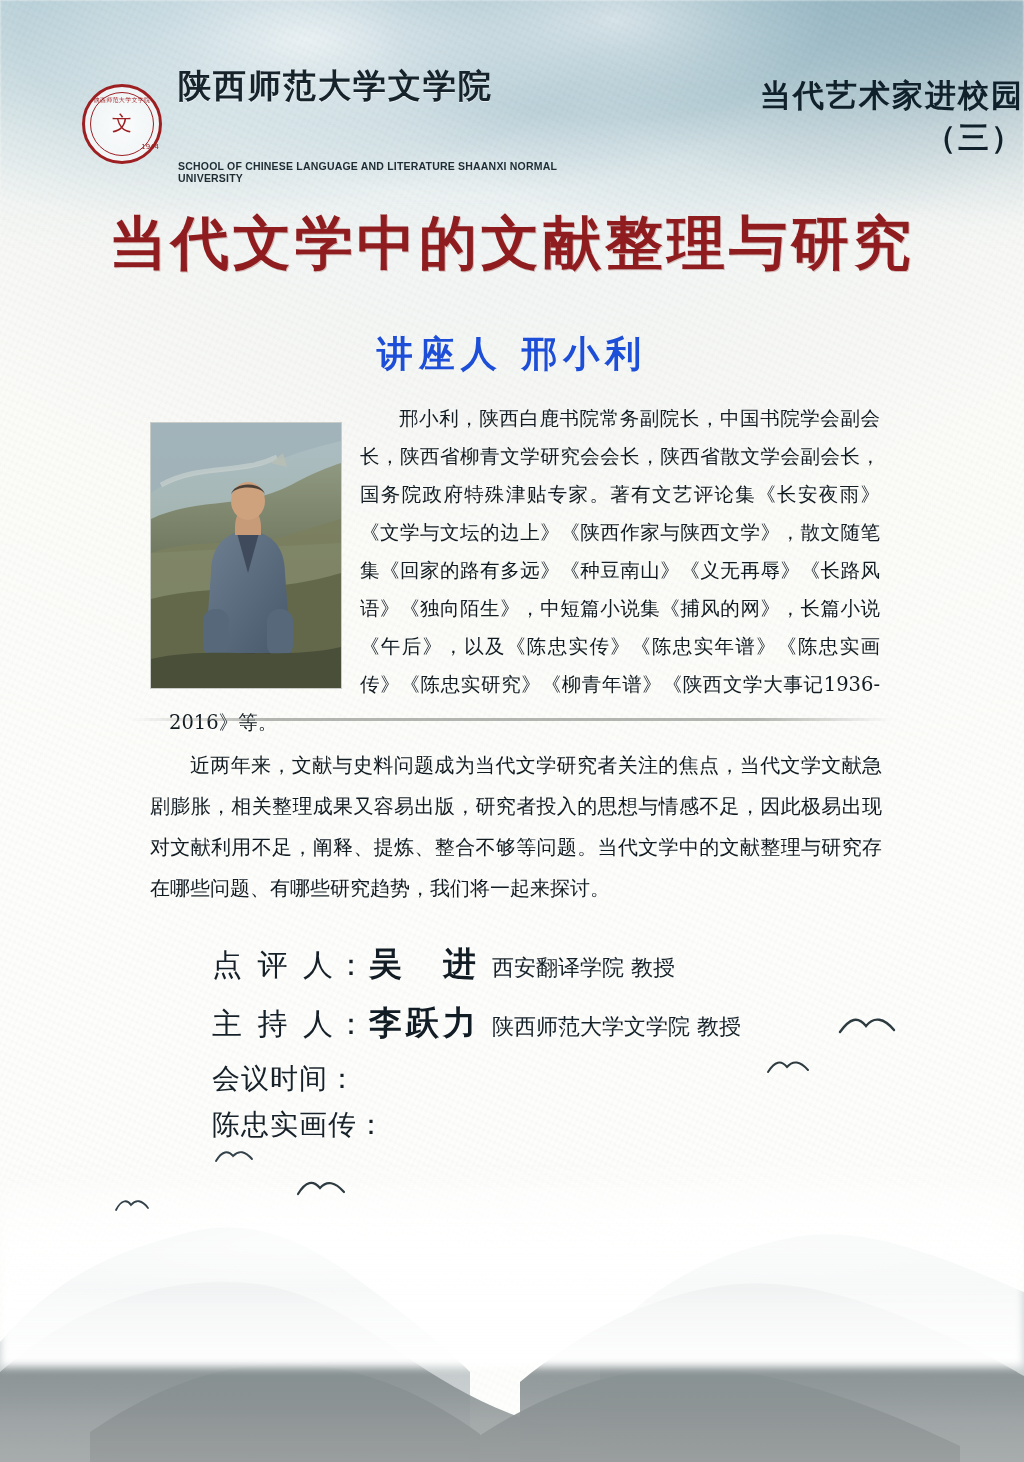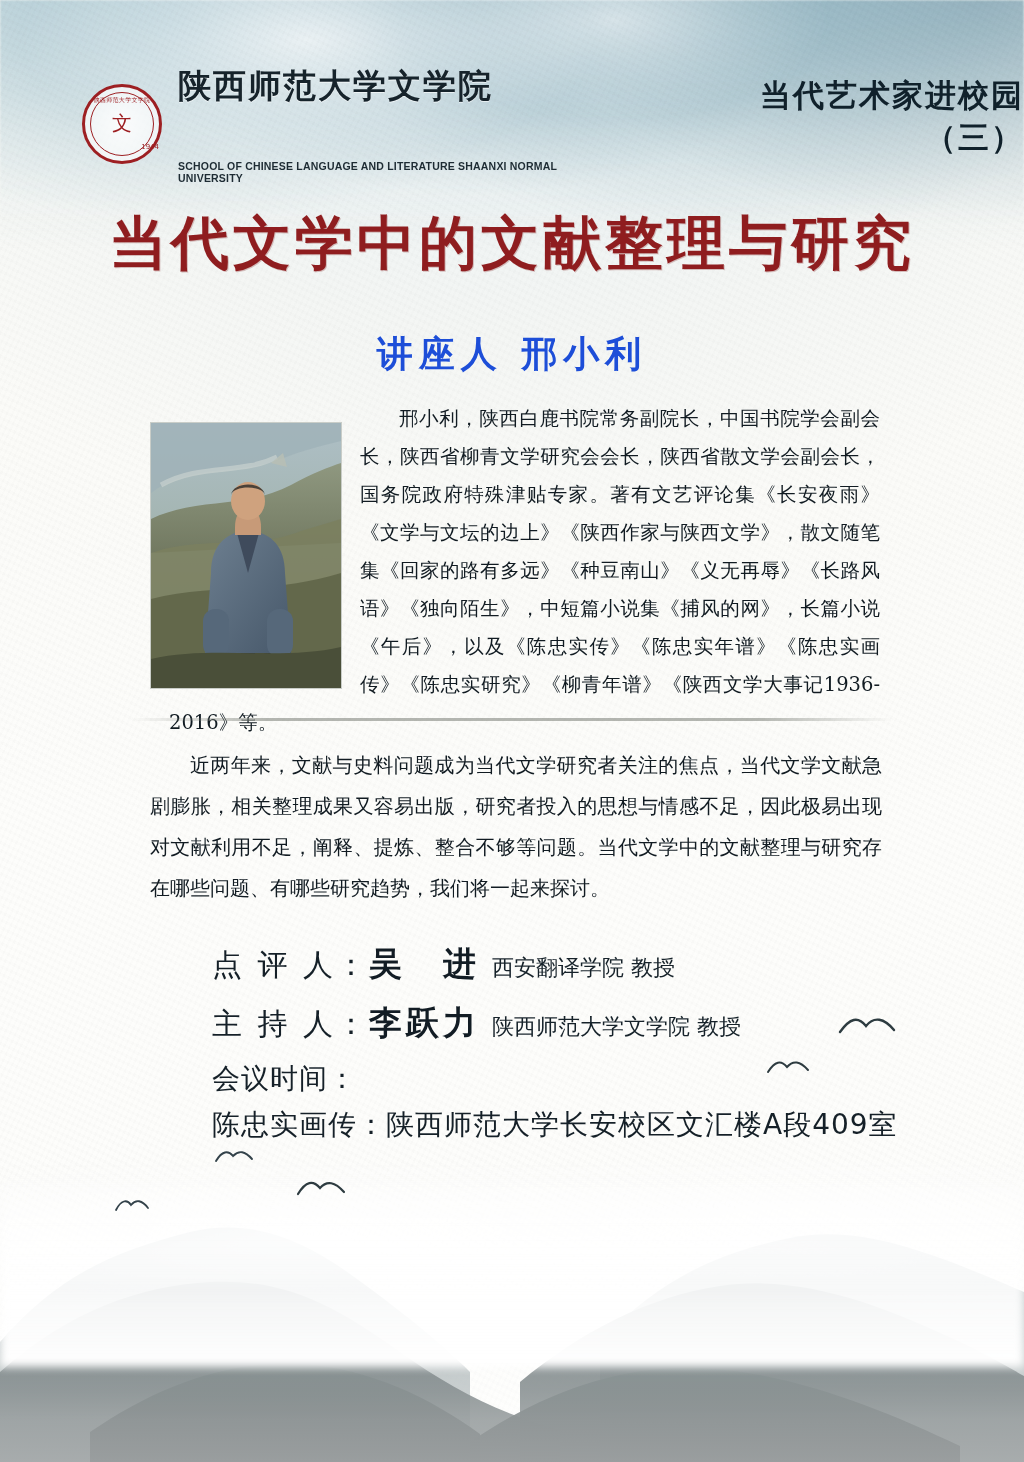--- a/index.html
+++ b/index.html
@@ -428,17 +428,16 @@
     <div class="info-row">
       <span class="info-label">主 持 人：</span>
       <span class="info-name">李跃力</span>
       <span class="info-affil">陕西师范大学文学院 教授</span>
     </div>
     <div class="info-row meeting">
       <span class="info-plain">会议时间：</span>
     </div>
     <div class="info-row meeting">
       <span class="info-plain">陈忠实画传：</span>
-      <span class="info-plain">陕西师范大学长安校区文汇楼A段409室</span>
     </div>
   </div>
 
 </div>
 
 </body></html>

